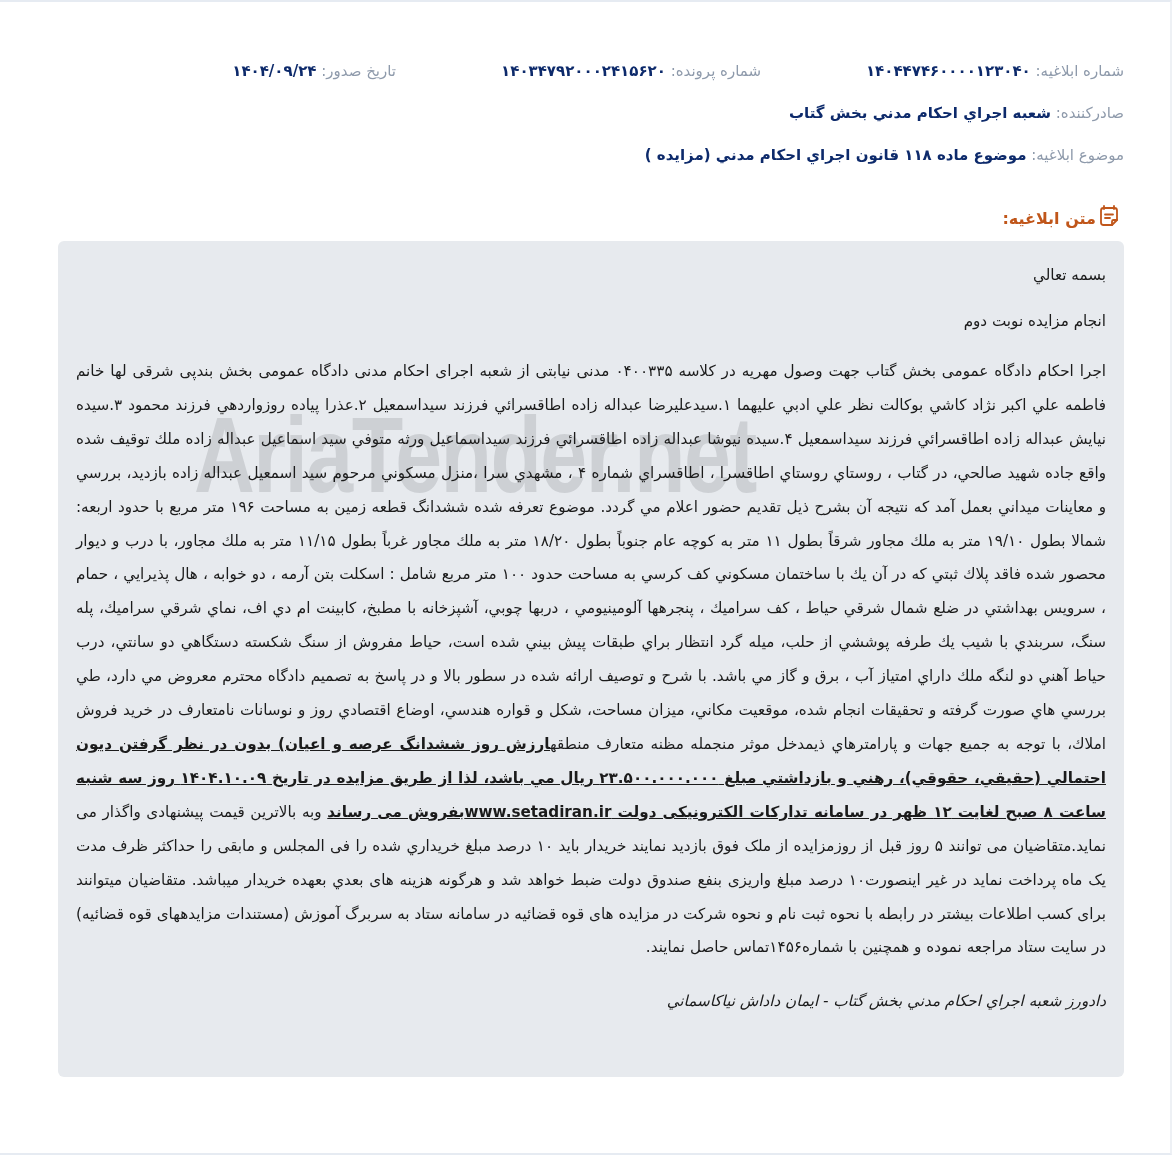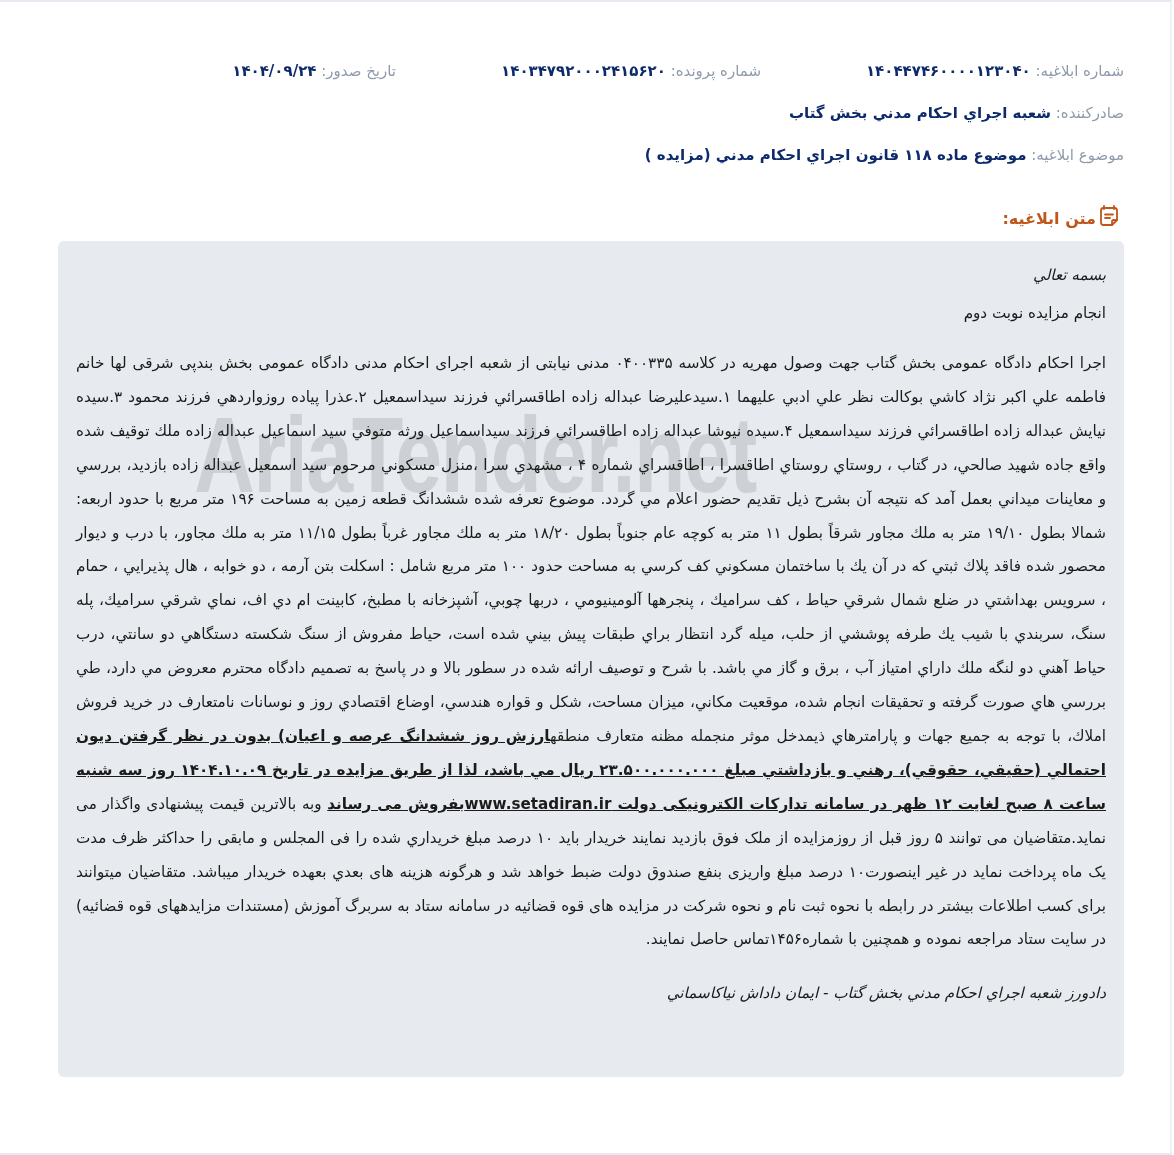--- a/index.html
+++ b/index.html
@@ -92,21 +92,21 @@
       font-size: 108px;
       color: #b9bcc0;
       opacity: 0.55;
       letter-spacing: -2px;
       transform: scaleX(0.78);
       transform-origin: left center;
       margin-left: -4px;
       line-height: 1;
     }
     .para { margin: 0; position: relative; z-index: 1; }
-    .p-heading1 { margin-bottom: 14px; line-height: 24px; font-style: italic; }
+    .p-heading1 { margin-bottom: 22px; line-height: 24px; }
     .p-heading2 { margin-bottom: 22px; line-height: 24px; }
     .p-body {
       text-align: justify;
       line-height: 33.9px;
       margin-top: 8px;
     }
     .p-body u { text-decoration: underline; font-weight: bold; }
     .p-signature { margin-top: 24px; line-height: 24px; font-style: italic; }
   </style>
 </head>

